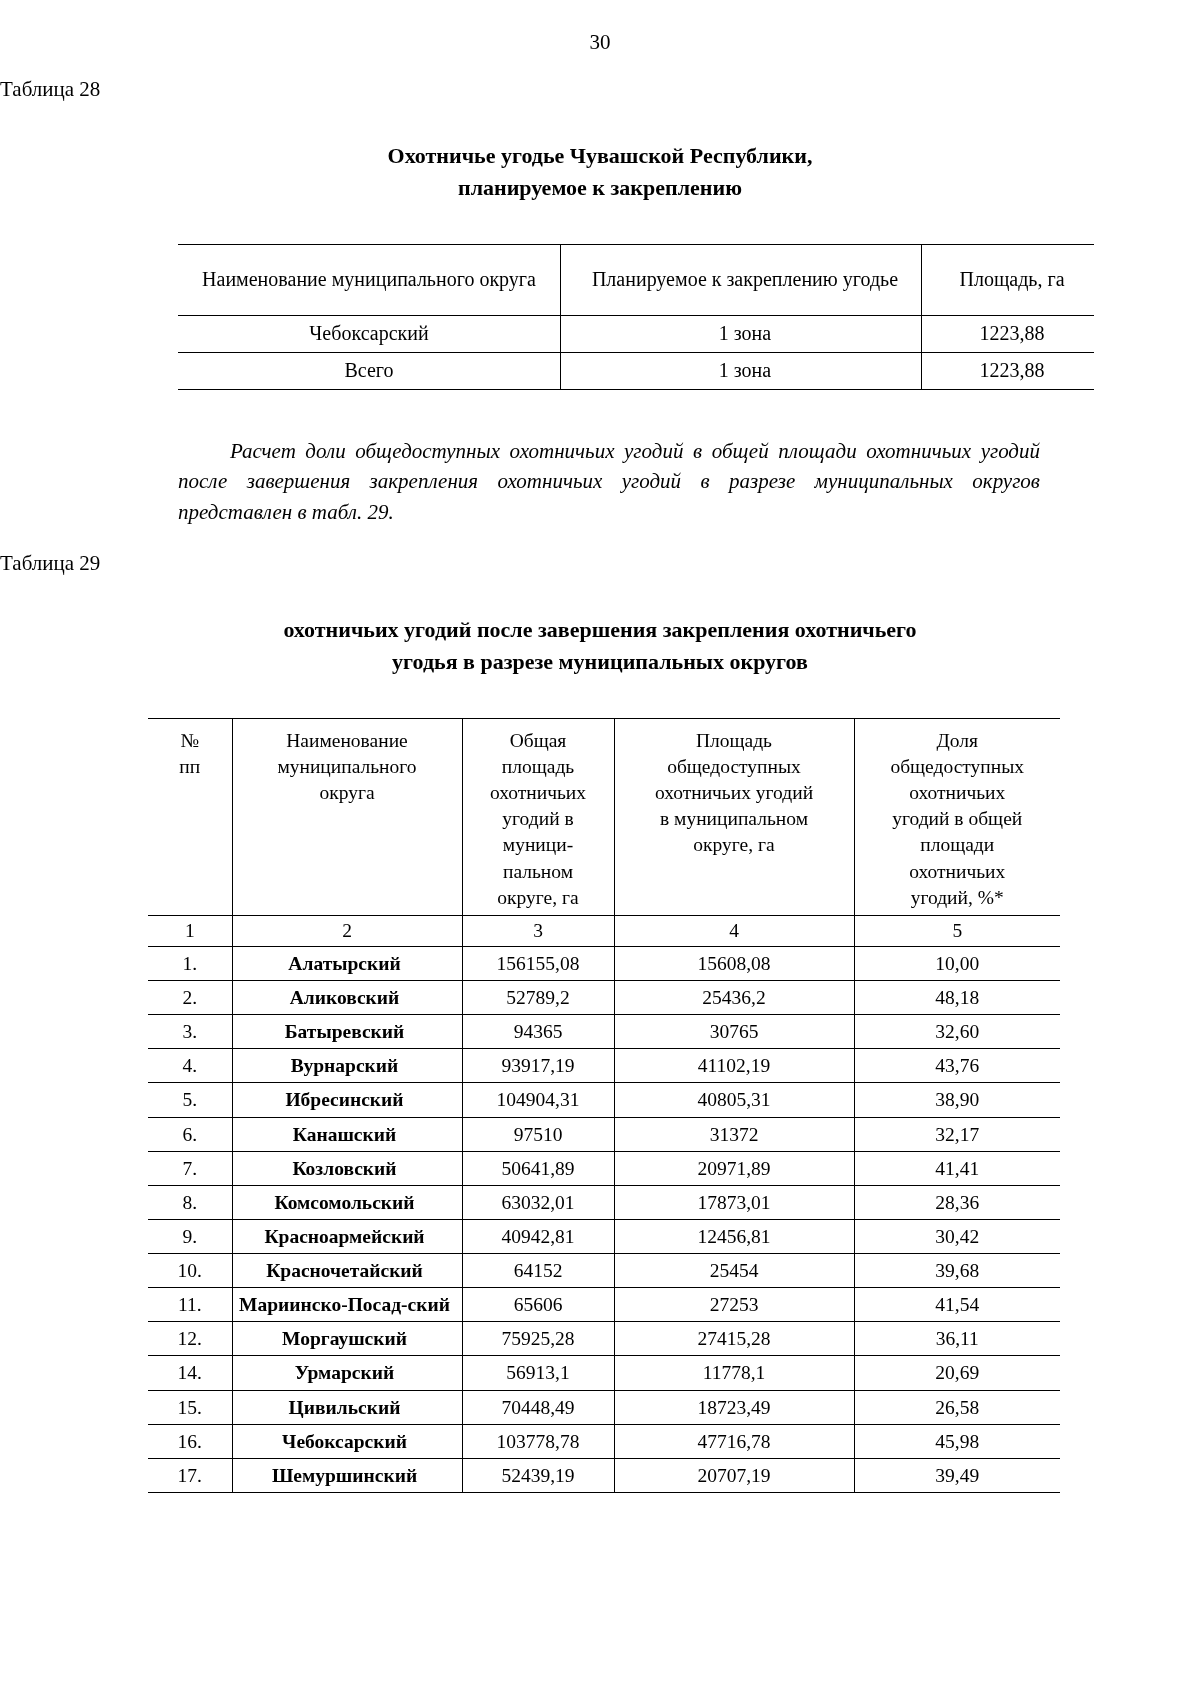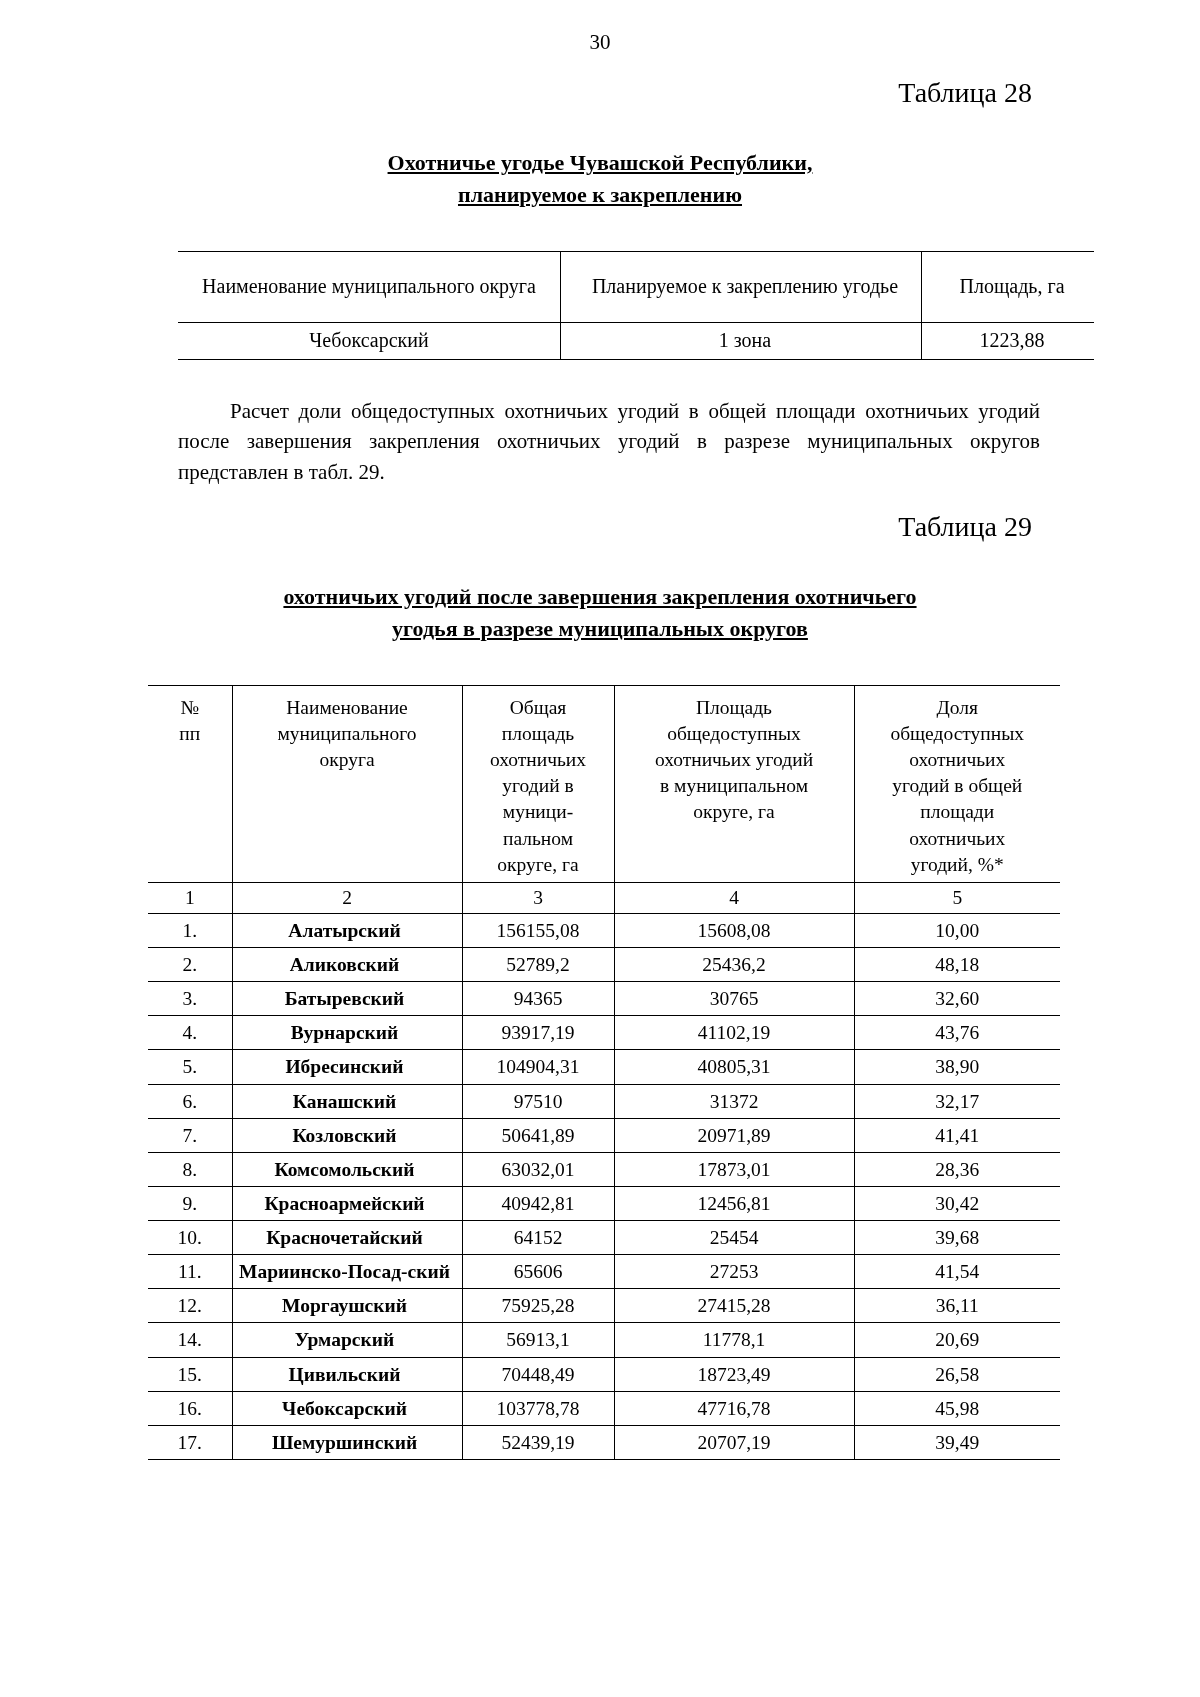--- a/index.html
+++ b/index.html
@@ -22,33 +22,31 @@
     box-sizing: border-box;
     padding: 0;
   }
   .page-number {
     text-align: center;
     font-size: 21px;
     margin-top: 32px;
     line-height: 1;
   }
   .table-label {
-    text-align: right;
-    font-size: 28px;
+    font-size: 21px;
     padding-right: 168px;
     margin-top: 24px;
   }
   .doc-title {
     text-align: center;
     font-weight: bold;
     font-size: 22px;
     line-height: 1.45;
     margin-top: 38px;
     padding: 0 180px;
-    text-decoration: underline;
   }
   .doc-title .tline { display: block; }
 
   
   .t28-wrap {
     margin-top: 40px;
     padding-left: 178px;
     padding-right: 160px;
   }
   table.t28 {
@@ -66,29 +64,30 @@
     font-weight: normal;
     line-height: 1.35;
     vertical-align: middle;
   }
   table.t28 .cdiv { border-left: 1px solid #000; padding-left: 14px; }
   table.t28 thead th { height: 62px; }
   table.t28 tbody td { height: 28px; }
 
   
   .para {
-    margin-top: 36px;
+    margin-top: 46px;
     padding-left: 178px;
     padding-right: 160px;
     font-size: 21px;
     line-height: 1.45;
     text-align: justify;
     text-indent: 52px;
     text-align-last: left;
     hyphens: none;
+    font-style: italic;
   }
 
   
   .t29-wrap {
     margin-top: 40px;
     padding-left: 148px;
     padding-right: 140px;
   }
   table.t29 {
     border-collapse: collapse;
@@ -147,20 +146,25 @@
       <thead>
         <tr>
           <th style="width:370px">Наименование муниципального округа</th>
           <th class="cdiv" style="width:340px">Планируемое к закреплению угодье</th>
           <th class="cdiv" style="width:152px">Площадь, га</th>
         </tr>
       </thead>
       <tbody>
         <tr>
           <td>Чебоксарский</td>
+          <td class="cdiv">1 зона</td>
+          <td class="cdiv">1223,88</td>
+        </tr>
+        <tr>
+          <td>Всего</td>
           <td class="cdiv">1 зона</td>
           <td class="cdiv">1223,88</td>
         </tr>
       </tbody>
     </table>
   </div>
 
   <div class="para">Расчет доли общедоступных охотничьих угодий в общей площади охотничьих угодий после завершения закрепления охотничьих угодий в разрезе муниципальных округов представлен в табл. 29.</div>
 
   <div class="table-label">Таблица 29</div>

